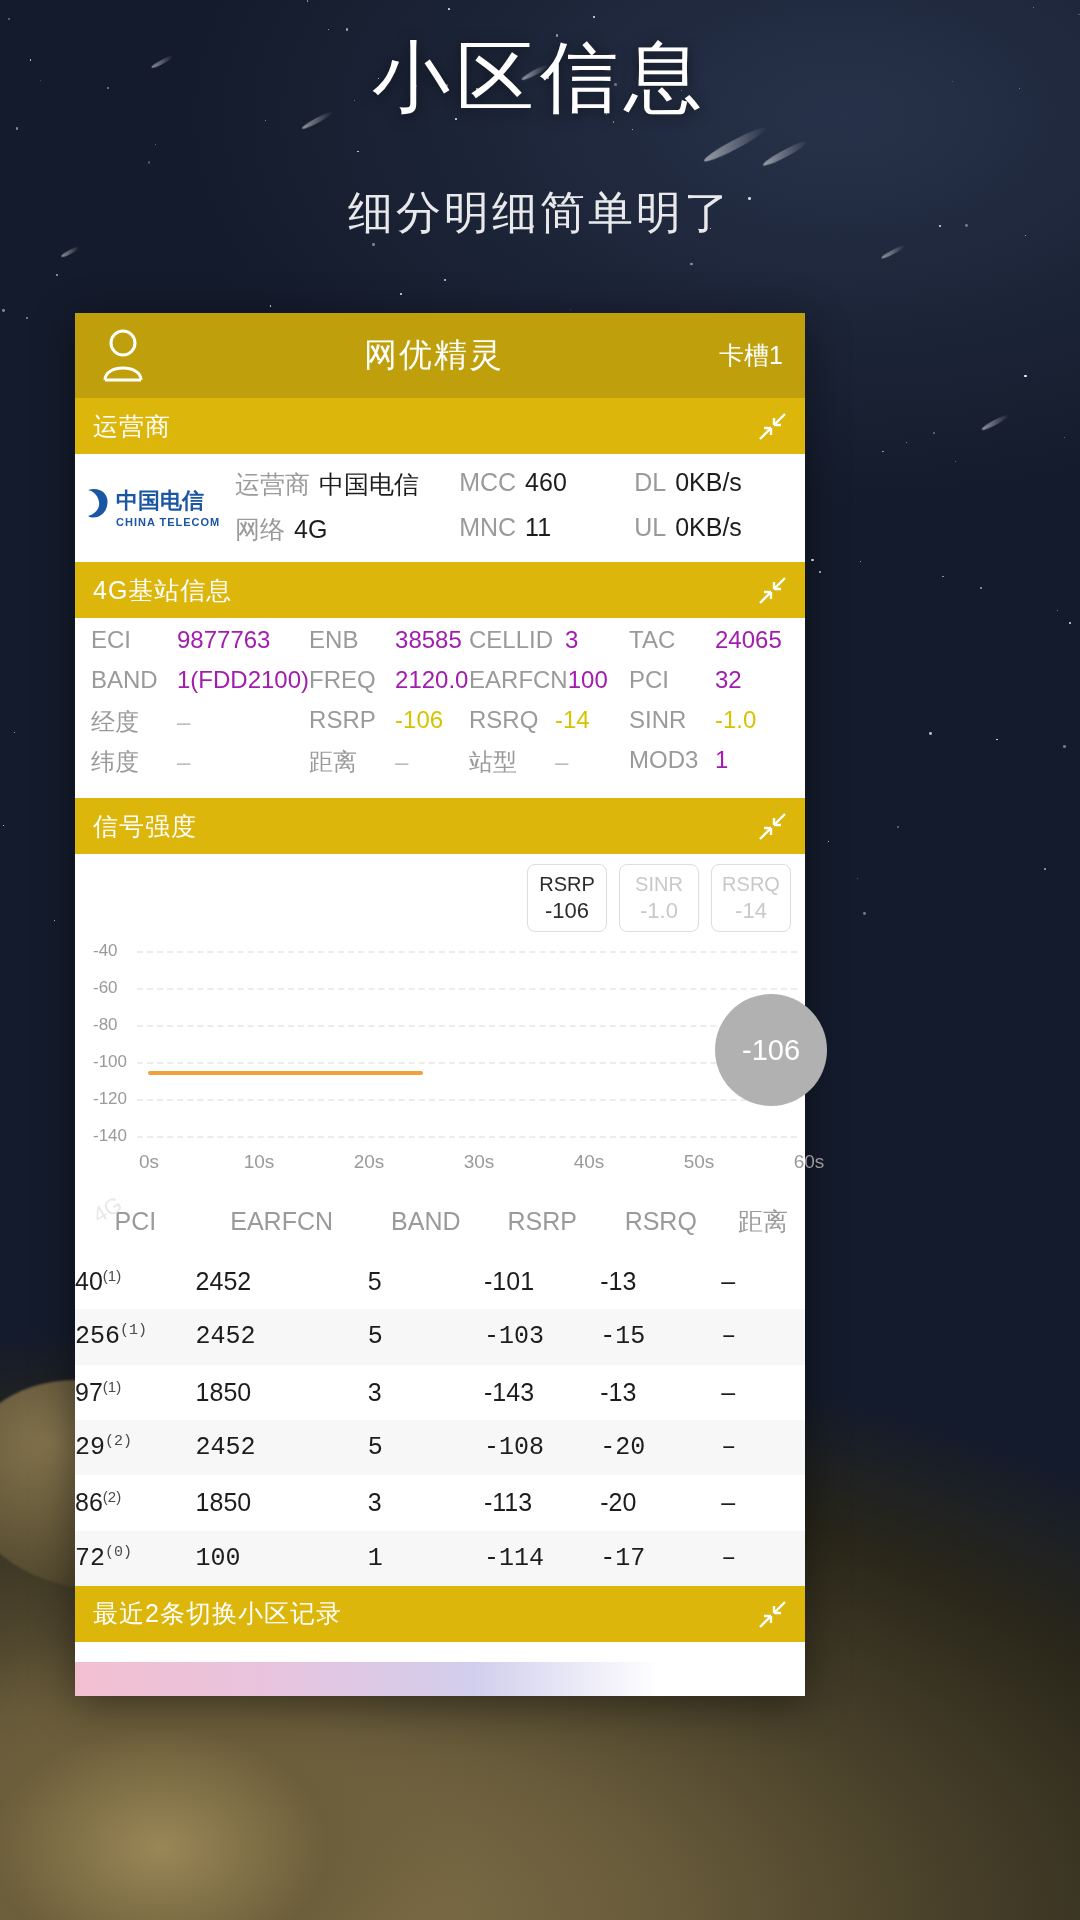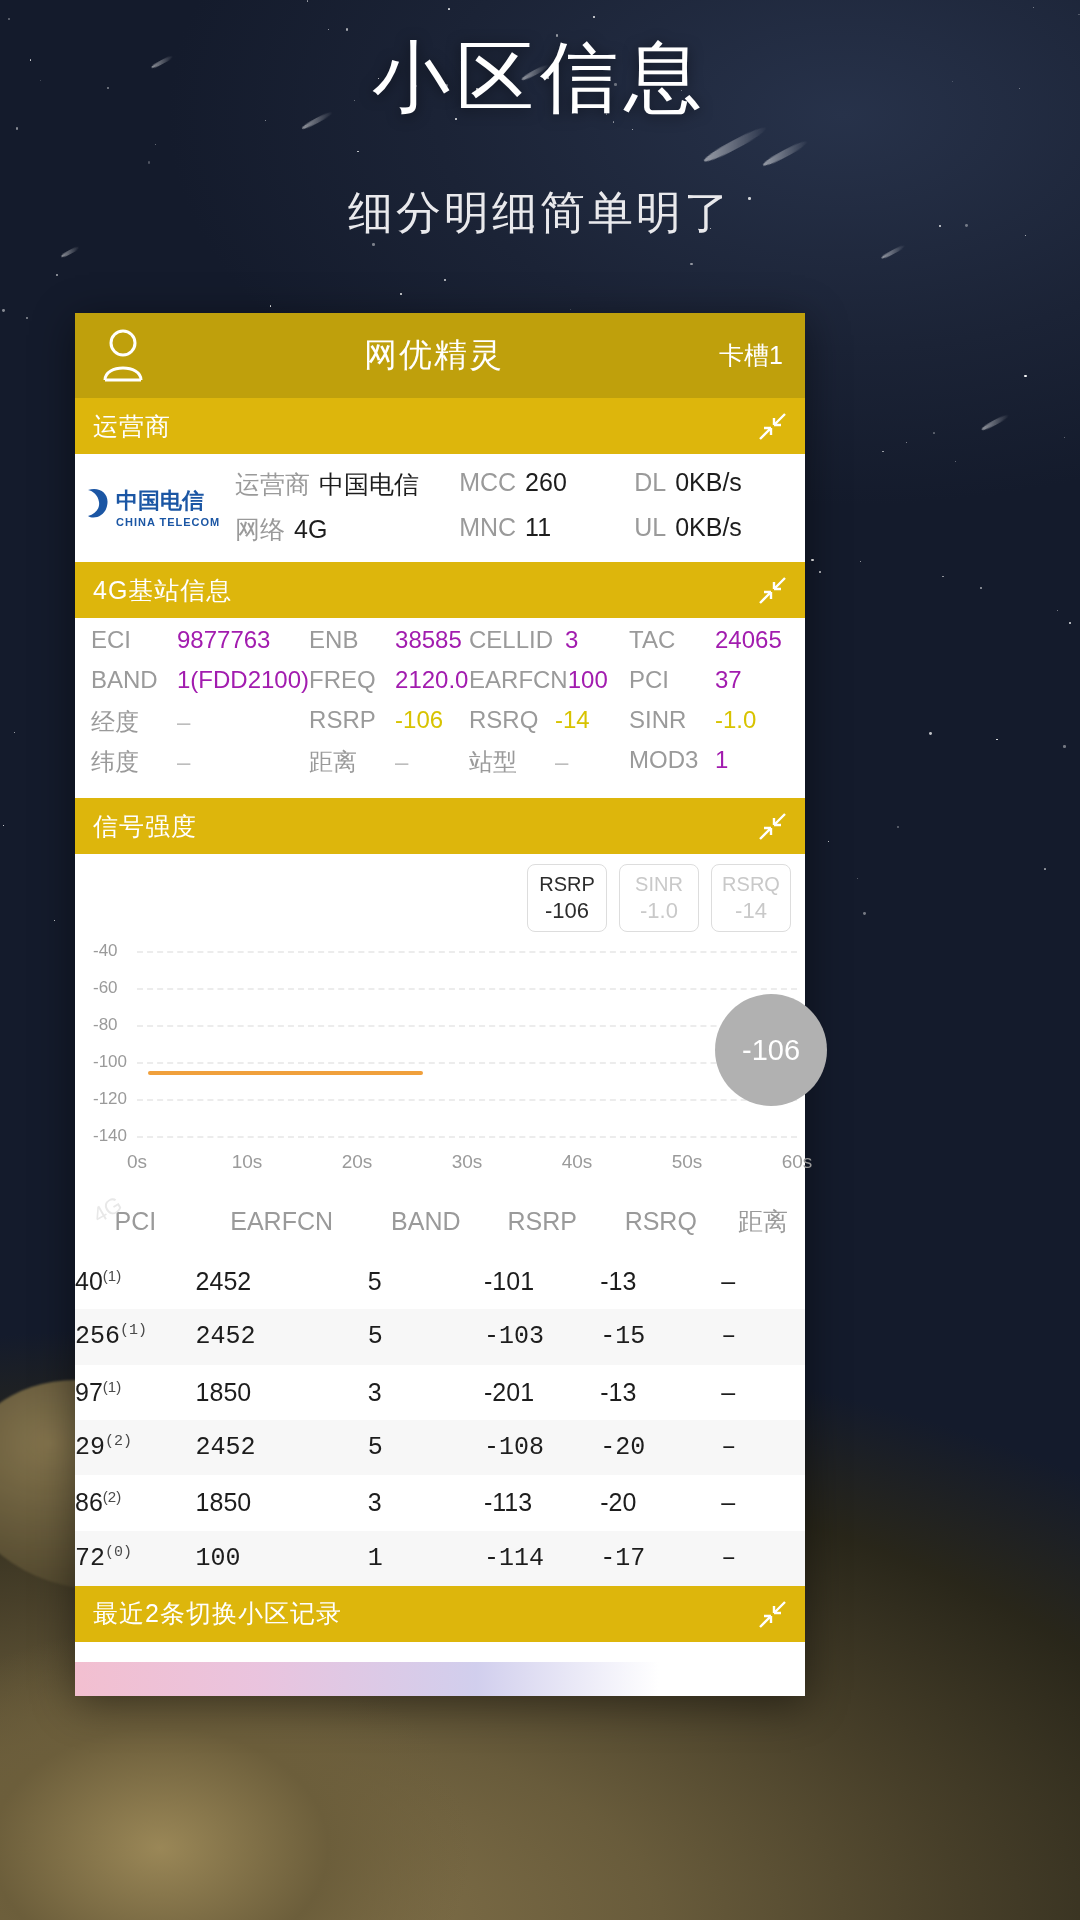--- a/index.html
+++ b/index.html
@@ -67,21 +67,21 @@
   .metrics{position:absolute;right:14px;top:10px;display:flex;gap:12px;}
   .mbox{width:78px;height:66px;border:1px solid #ddd;border-radius:8px;display:flex;
         flex-direction:column;align-items:center;justify-content:center;background:#fff;}
   .mbox .ml{font-size:20px;color:#2c2c2c;line-height:1.25;}
   .mbox .mv{font-size:22px;color:#2c2c2c;line-height:1.25;}
   .mbox.off .ml,.mbox.off .mv{color:#c9c9c9;}
   .plot{position:absolute;left:0;right:0;top:88px;bottom:44px;}
   .ylab{position:absolute;left:18px;font-size:17px;color:#9a9a9a;transform:translateY(-50%);}
   .gl{position:absolute;left:62px;right:8px;height:0;border-top:2px dashed #ececec;}
   .xaxis{position:absolute;left:0;right:0;bottom:8px;height:30px;}
-  .xlab{position:absolute;font-size:19px;color:#9a9a9a;transform:translateX(-50%);}
+  .xlab{position:absolute;font-size:19px;color:#9a9a9a;transform:translateX(-50%);margin-left:12px;}
   .bubble{position:absolute;width:112px;height:112px;border-radius:50%;background:#b1b1b1;
           color:#fff;font-size:29px;display:flex;align-items:center;justify-content:center;}
 
   
   table.nb{width:100%;border-collapse:collapse;}
   table.nb th{font-weight:400;color:#9a9a9a;font-size:25px;padding:16px 0;}
   table.nb td{text-align:left;font-size:25px;color:#1d1d1d;padding:13px 0;}
   table.nb tr.alt{background:#f7f7f7;font-family:Liberation Mono, monospace;}
   td sup{font-size:15px;color:#4a4a4a;}
   .y{color:#e6e600;}
@@ -276,21 +276,21 @@
         <text x="36" y="46" font-family="'Liberation Sans',sans-serif" font-size="11" font-weight="bold" fill="#1b56a4" letter-spacing="1">CHINA TELECOM</text>
       </svg>
     </div>
     <div class="carrier-grid">
       <div class="kv">
           <span class="k">运营商</span>
           <span class="v">中国电信</span>
         </div>
       <div class="kv">
           <span class="k">MCC</span>
-          <span class="v">260</span>
+          <span class="v">460</span>
         </div>
       <div class="kv">
           <span class="k">DL</span>
           <span class="v">0KB/s</span>
         </div>
       <div class="kv">
           <span class="k">网络</span>
           <span class="v">4G</span>
         </div>
       <div class="kv">
@@ -337,21 +337,21 @@
       <div class="cell">
         <span class="k">FREQ</span>
         <span class="v">2120.0</span>
       </div>
       <div class="cell">
         <span class="k w2">EARFCN</span>
         <span class="v">100</span>
       </div>
       <div class="cell">
         <span class="k">PCI</span>
-        <span class="v">37</span>
+        <span class="v">32</span>
       </div>
       <div class="cell">
         <span class="k">经度</span>
         <span class="v dash">–</span>
       </div>
       <div class="cell">
         <span class="k">RSRP</span>
         <span class="v yel">-106</span>
       </div>
       <div class="cell">
@@ -458,21 +458,21 @@
             <td>2452</td>
             <td>5</td>
             <td class="y">-103</td>
             <td class="y">-15</td>
             <td class="dash">–</td>
           </tr>
           <tr>
             <td><span>97</span><sup>(1)</sup></td>
             <td>1850</td>
             <td>3</td>
-            <td class="y">-201</td>
+            <td class="y">-143</td>
             <td class="y">-13</td>
             <td class="dash">–</td>
           </tr>
           <tr class="alt">
             <td><span>29</span><sup>(2)</sup></td>
             <td>2452</td>
             <td>5</td>
             <td class="y">-108</td>
             <td class="r">-20</td>
             <td class="dash">–</td>

